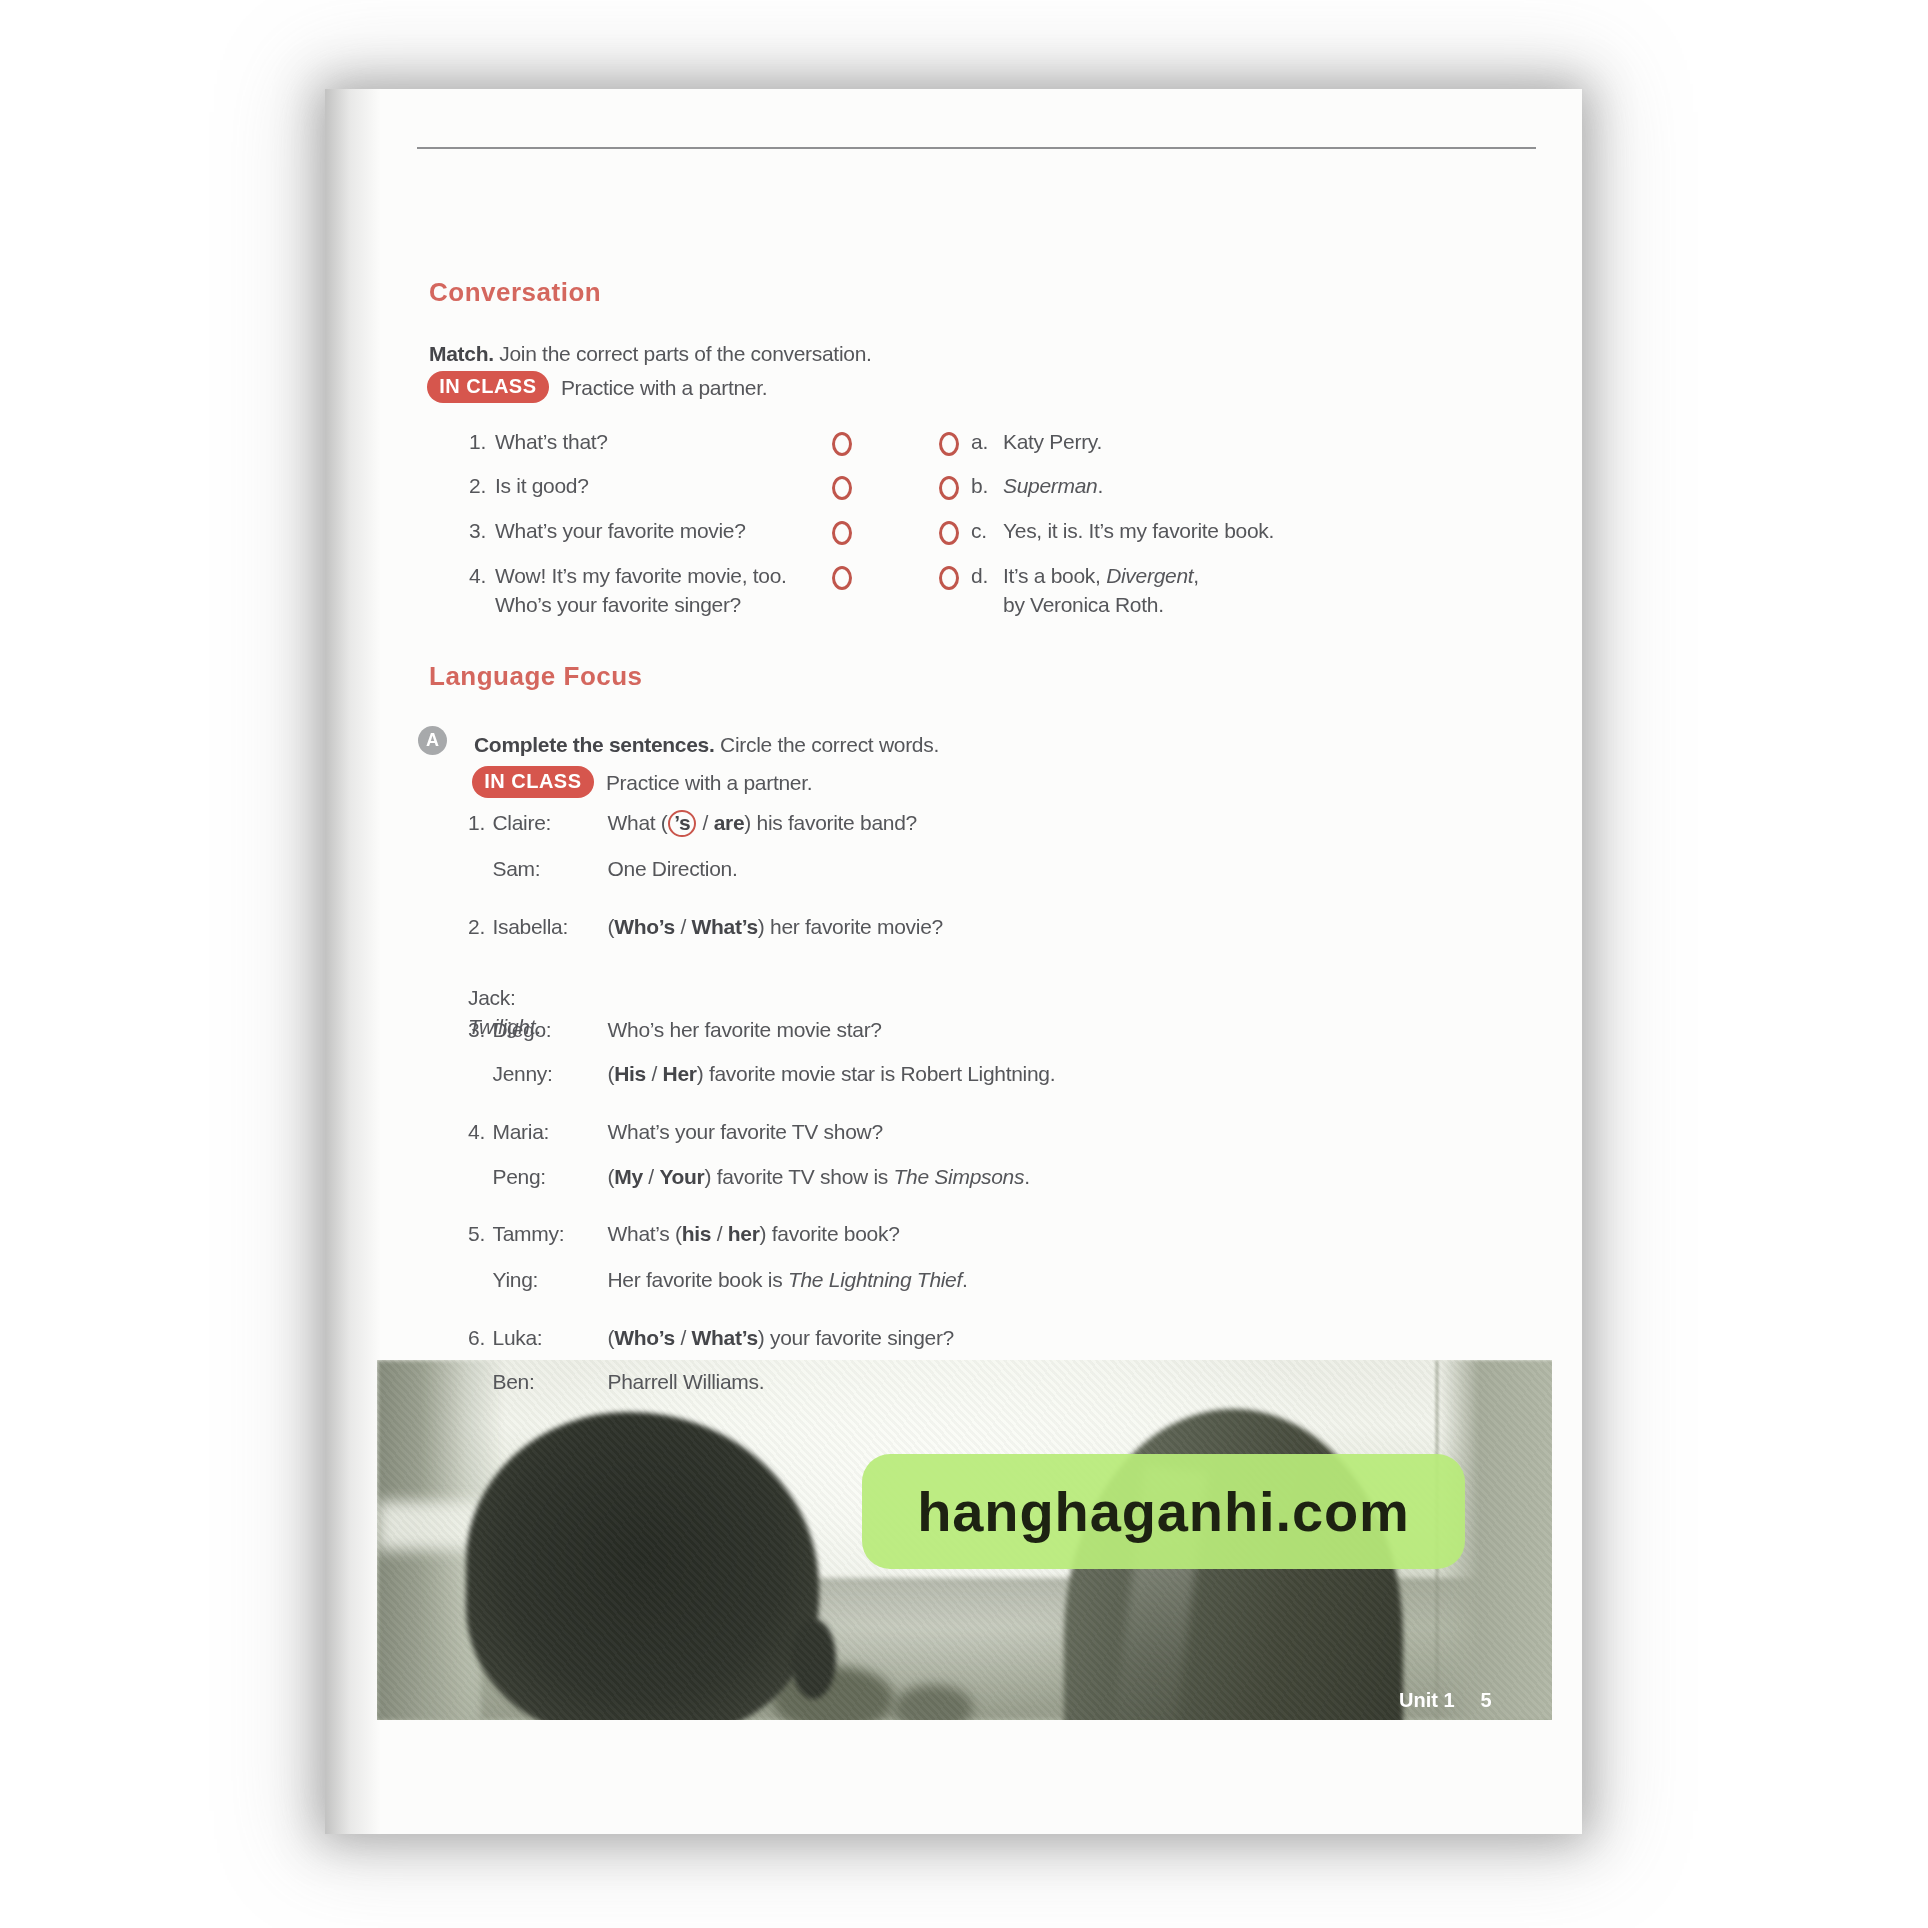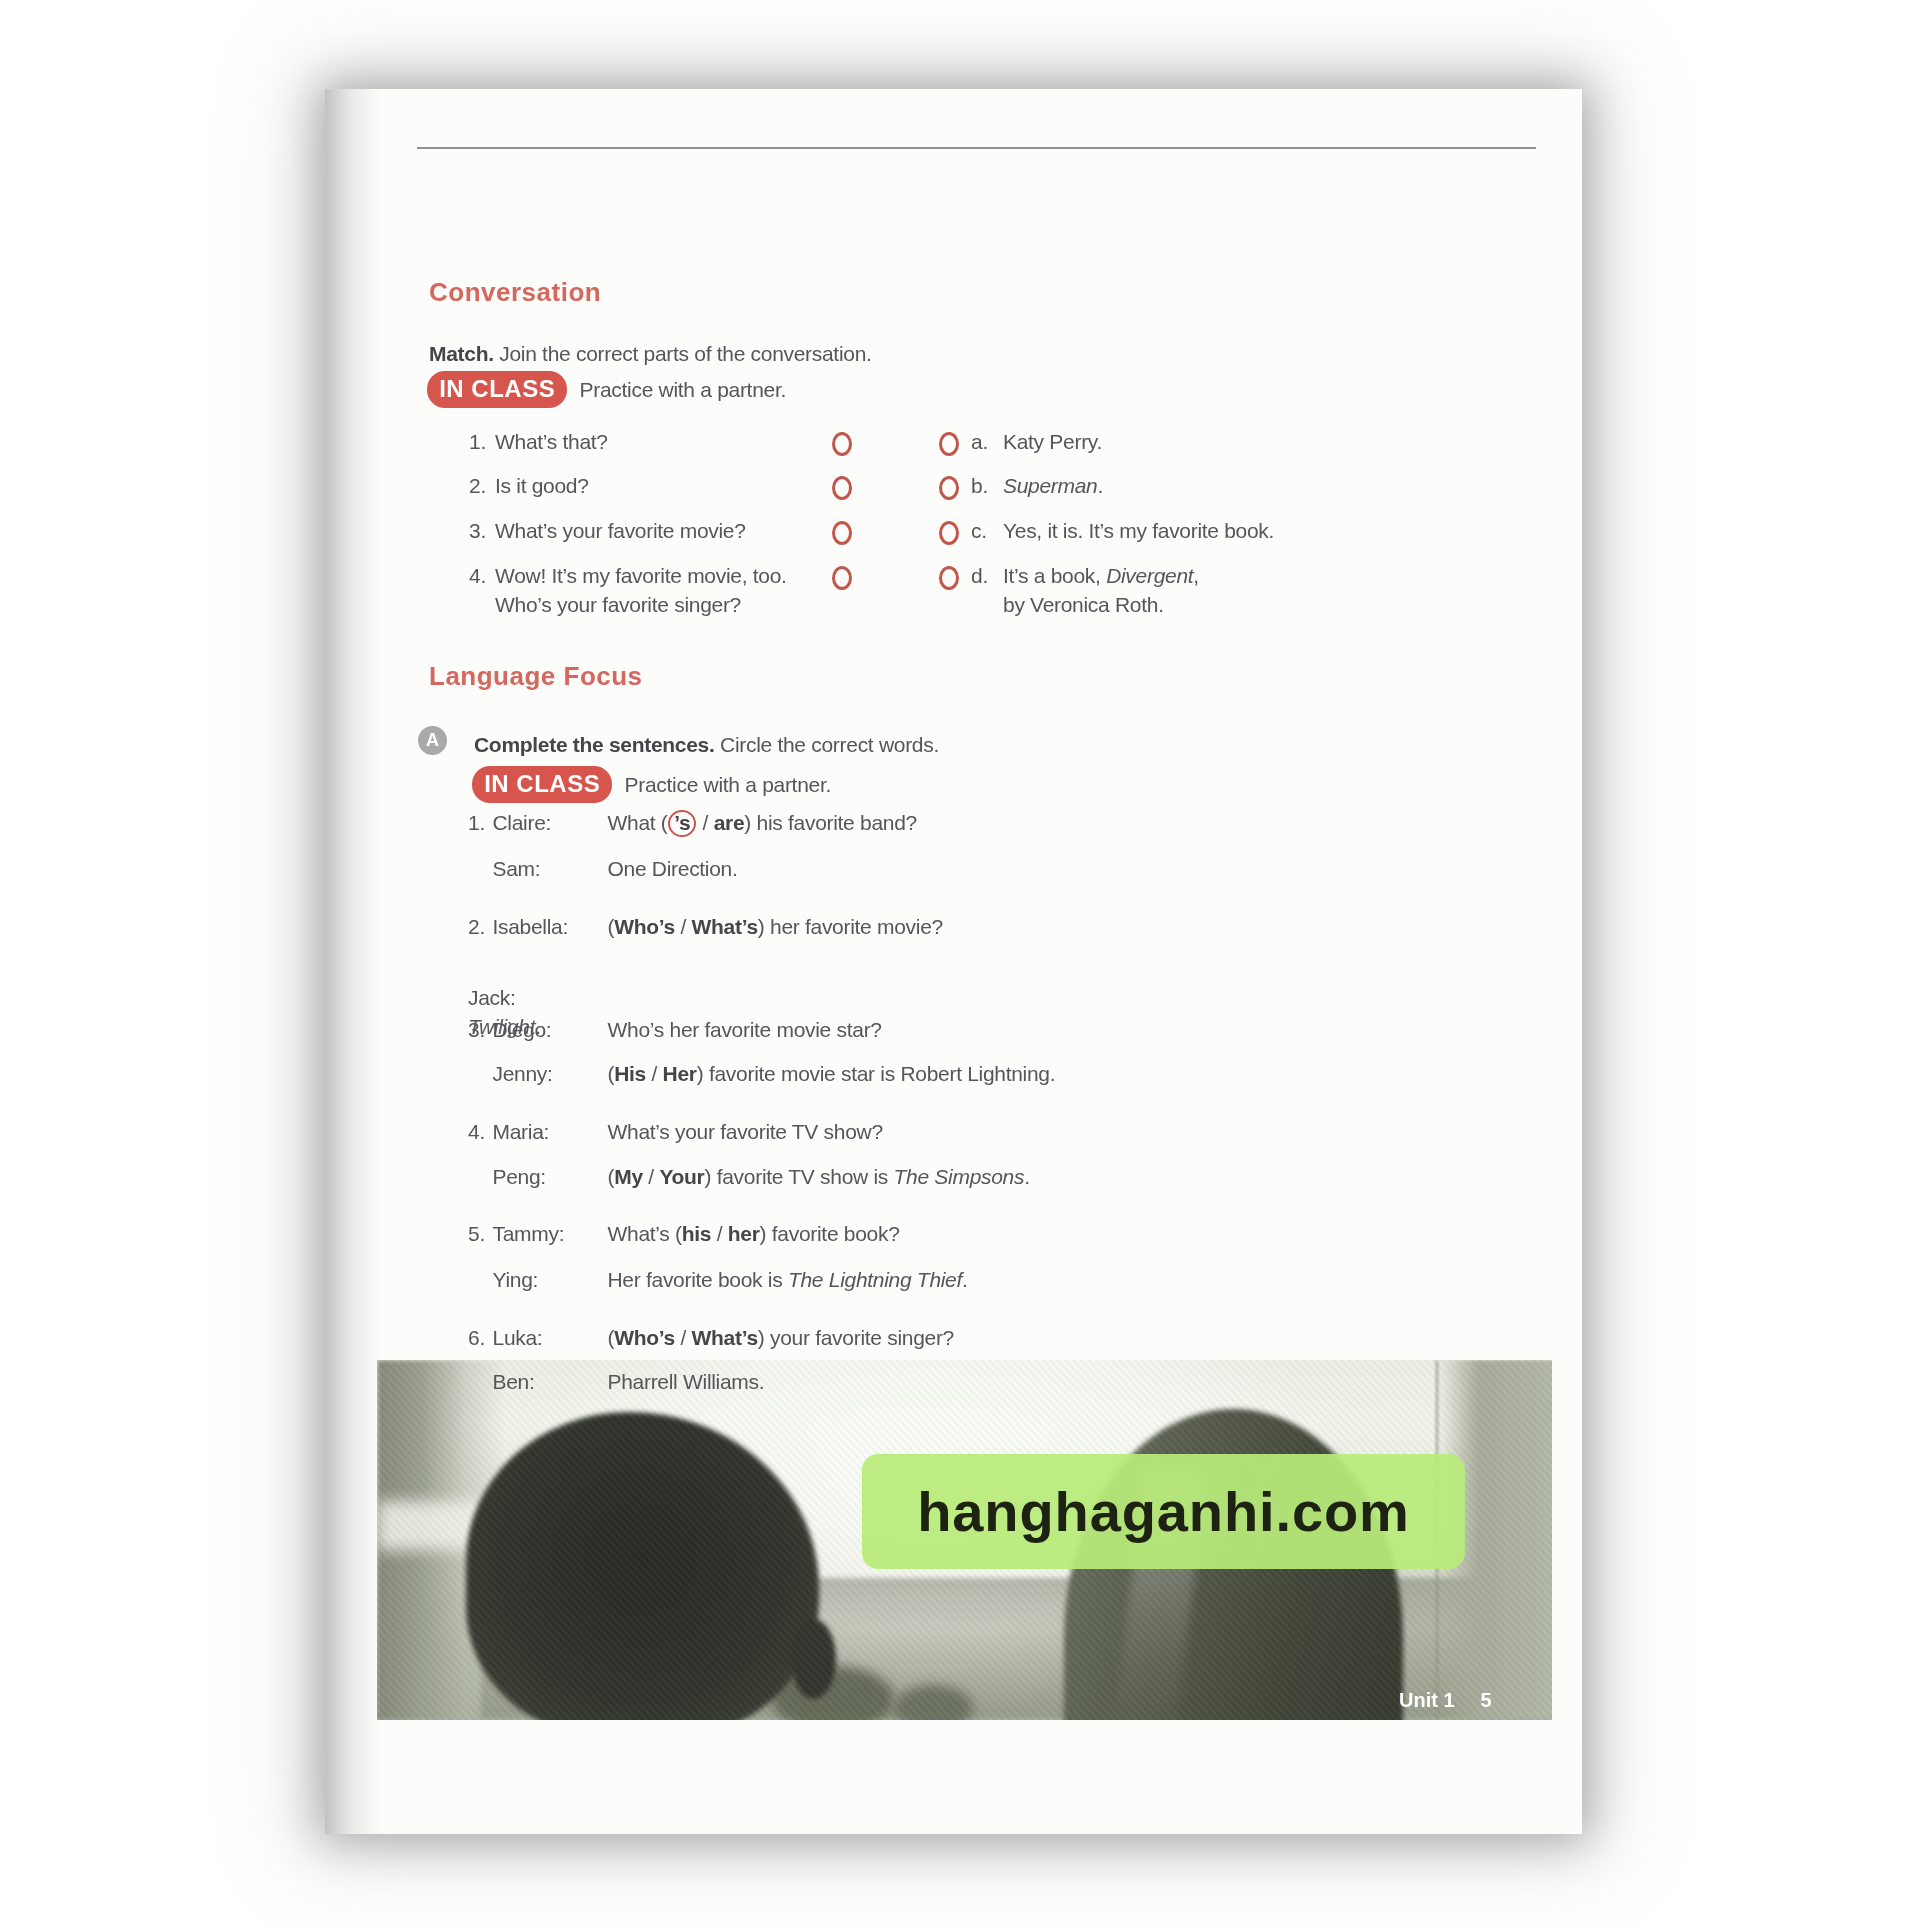--- a/index.html
+++ b/index.html
@@ -14,21 +14,21 @@
 
   .sec-title{position:absolute;font-size:26px;font-weight:bold;color:#d4675e;
         letter-spacing:0.5px;white-space:nowrap;}
   .txt{font-size:21px;letter-spacing:-0.3px;line-height:29px;white-space:nowrap;color:#55565a;}
   .sb{font-weight:bold;color:#45464a;}
   .si{font-style:italic;text-align:right;}
   .sc{display:inline-block;border:2.4px solid #c9554b;border-radius:50%;
       padding:0 3.8px 0.9px 3.8px;margin:0 0.9px;line-height:1.05;}
 
   .inclass-row{position:absolute;display:flex;align-items:center;gap:12.2px;}
-  .inclass-badge{background:#d6564d;color:#ffffff;font-weight:bold;font-size:24px;
+  .inclass-badge{background:#d6564d;color:#ffffff;font-weight:bold;font-size:20px;
       padding:3.8px 12.2px 5.6px 12.2px;border-radius:18px;letter-spacing:0.5px;white-space:nowrap;}
 
   .conv-row{position:absolute;left:0;top:0;width:1257px;}
   .conv-num{position:absolute;left:144px;}
   .conv-left{position:absolute;left:170px;}
   .ring{position:absolute;width:14px;height:18px;border:3.3px solid #c0564c;border-radius:50%;top:4.7px;}
   .ring.c1{left:507px;} .ring.c2{left:614px;}
   .conv-letter{position:absolute;left:646px;}
   .conv-right{position:absolute;left:678px;}
 
@@ -62,21 +62,21 @@
       background:linear-gradient(180deg,rgba(228,231,221,.40),rgba(228,231,221,.08) 70%,rgba(228,231,221,0));}
   .ph-rightcol{left:1059px;top:0;width:116px;height:100%;
       background:linear-gradient(90deg,rgba(148,154,138,0) 0%,#a6ac9b 35%,#b2b8a7 100%);
       border-left:2.8px solid rgba(85,91,76,.35);filter:blur(1.4px);}
   .ph-grain{left:0;top:0;width:100%;height:100%;
       background:repeating-linear-gradient(47deg,rgba(255,255,255,.035) 0 2.8px,rgba(28,33,22,.035) 2.8px 5.6px);}
   .photo-footer{position:absolute;left:1022px;top:329px;display:flex;gap:26px;align-items:baseline;
       color:#ffffff;font-weight:bold;font-size:20px;z-index:2;white-space:nowrap;}
 
   .watermark{position:absolute;left:537px;top:1365px;width:603px;height:115px;z-index:6;
-      background:rgba(184,235,122,.93);border-radius:16px;display:flex;align-items:center;justify-content:center;}
+      background:rgba(184,235,122,.93);border-radius:28px;display:flex;align-items:center;justify-content:center;}
   .watermark span{font-size:56px;font-weight:bold;letter-spacing:0.9px;color:#1d2212;}
 </style>
 </head>
 <body>
 
 <div class="page">
   <div class="gutter"></div>
   <div class="rule"></div>
 
   <div class="sec-title" style="left:104px;top:188px;">Conversation</div>

